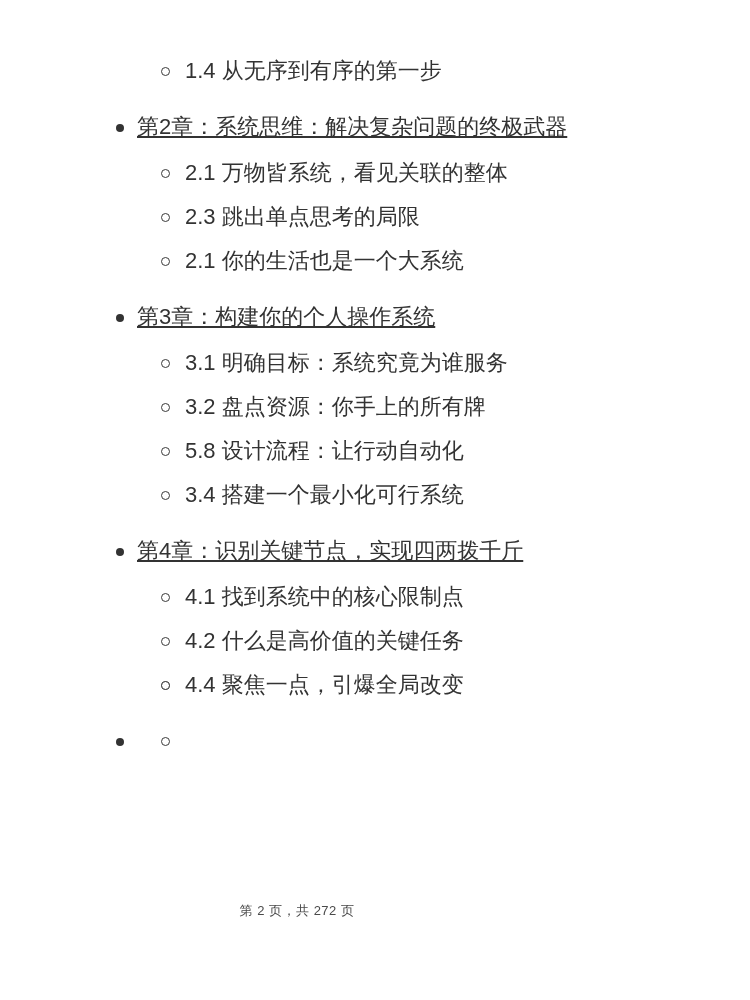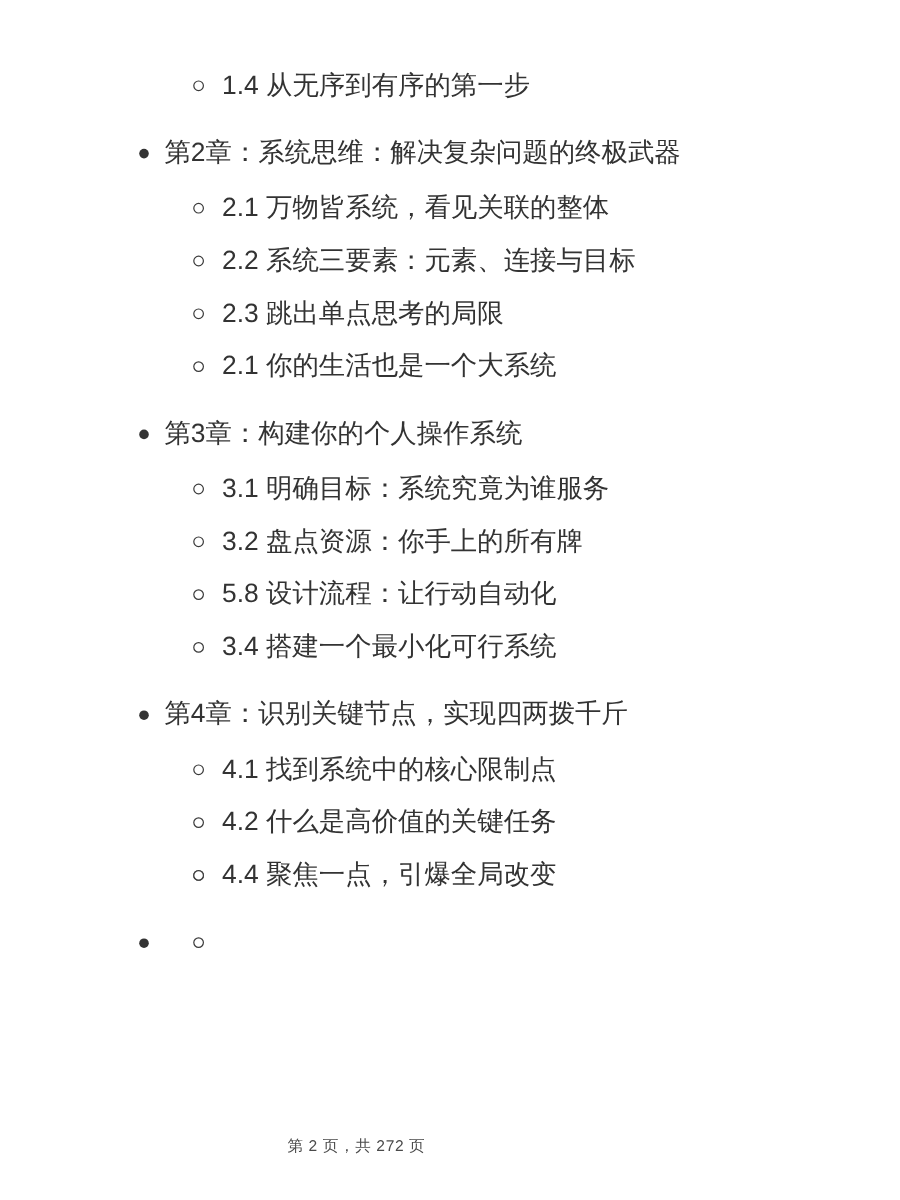--- a/index.html
+++ b/index.html
@@ -25,20 +25,21 @@
   }
   .row {
     position: relative;
     font-size: 22px;
     line-height: 26px;
     white-space: nowrap;
   }
   .row.chapter {
     padding-left: 137px;
     margin-top: 30px;
+    text-decoration: underline;
   }
   .row.sub {
     padding-left: 185px;
     margin-top: 18px;
   }
   .row.sub.first-sub {
     margin-top: 20px;
   }
   .row.sub.start {
     margin-top: 0;
@@ -60,21 +61,21 @@
     height: 9px;
     border-radius: 50%;
     border: 1.5px solid #3a3a3a;
     box-sizing: border-box;
     background: #ffffff;
   }
   .footer {
     position: absolute;
     left: 0;
     right: 0;
-    top: 946px;
+    top: 902px;
     text-align: center;
     font-size: 13px;
     line-height: 18px;
     color: #4a4a4a;
     letter-spacing: 0.5px;
   }
 </style>
 </head>
 <body>
 
@@ -90,24 +91,20 @@
     <div class="row chapter">
       <span class="bullet-filled"></span>
       <span>第2章：系统思维：解决复杂问题的终极武器</span>
     </div>
 
     <div class="row sub first-sub">
       <span class="bullet-hollow"></span>
       <span>2.1 万物皆系统，看见关联的整体</span>
     </div>
 
-    <div class="row sub">
-      <span class="bullet-hollow"></span>
-      <span>2.2 系统三要素：元素、连接与目标</span>
-    </div>
 
     <div class="row sub">
       <span class="bullet-hollow"></span>
       <span>2.3 跳出单点思考的局限</span>
     </div>
 
     <div class="row sub">
       <span class="bullet-hollow"></span>
       <span>2.1 你的生活也是一个大系统</span>
     </div>

